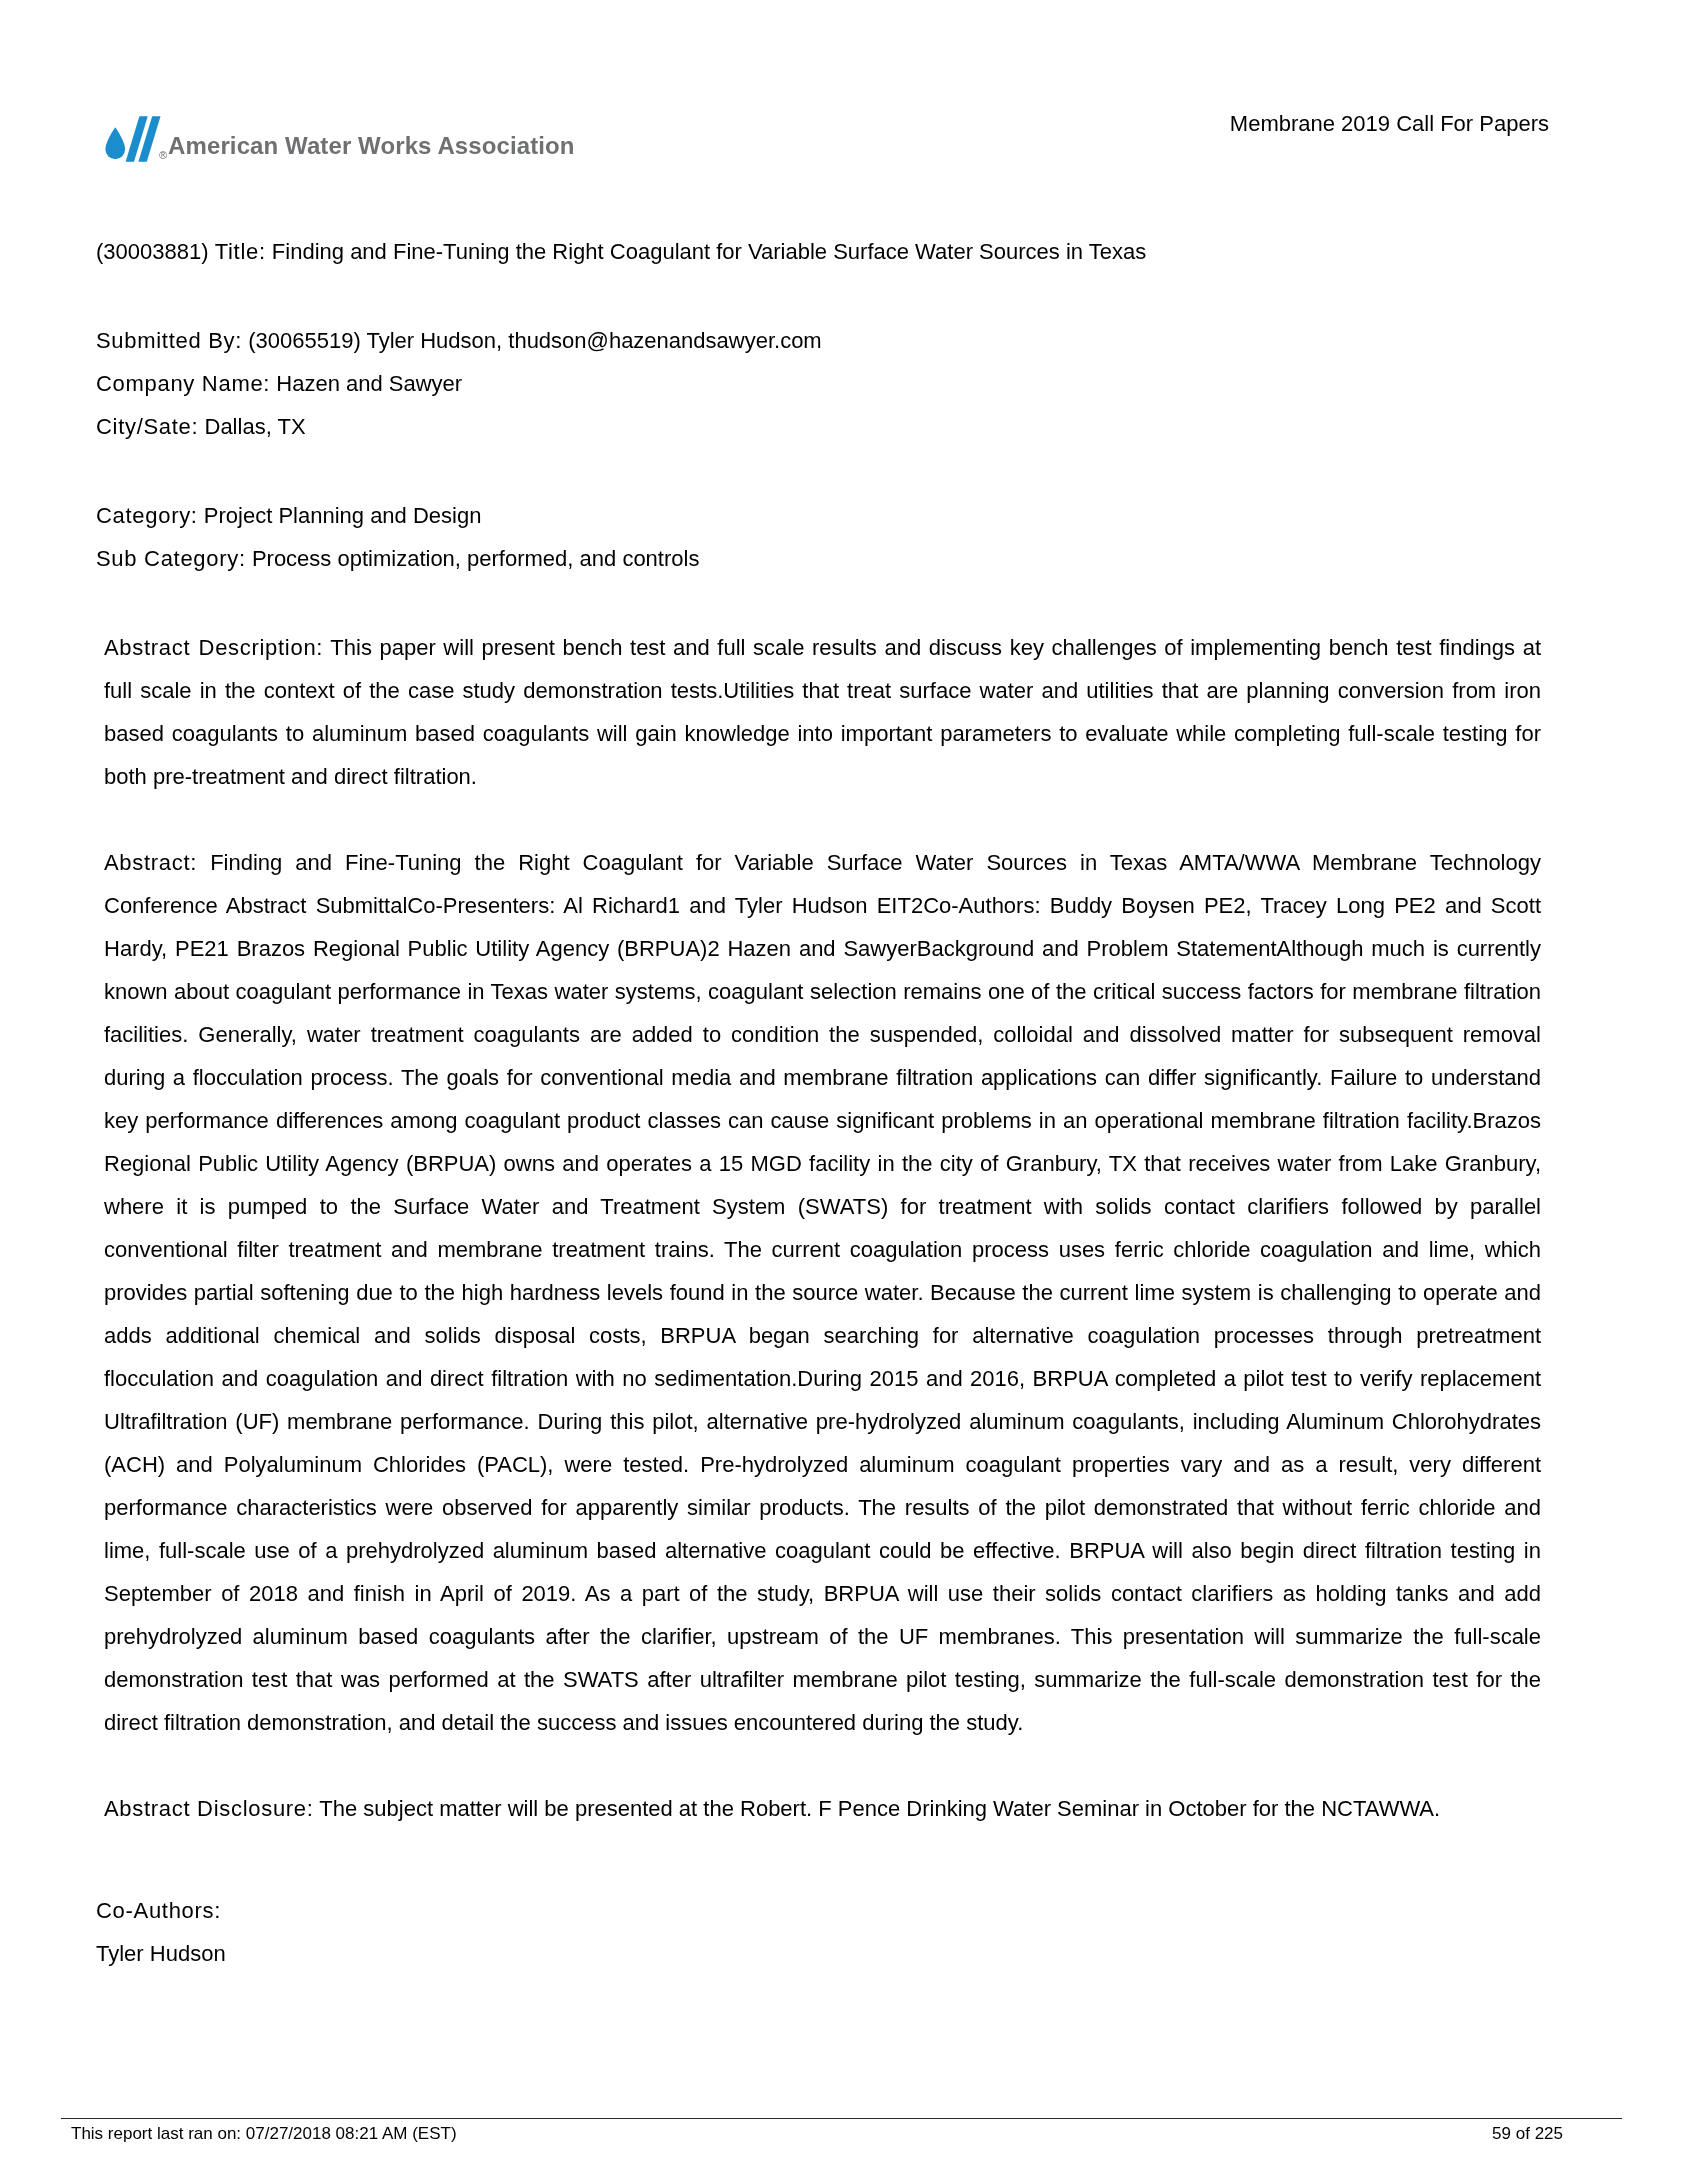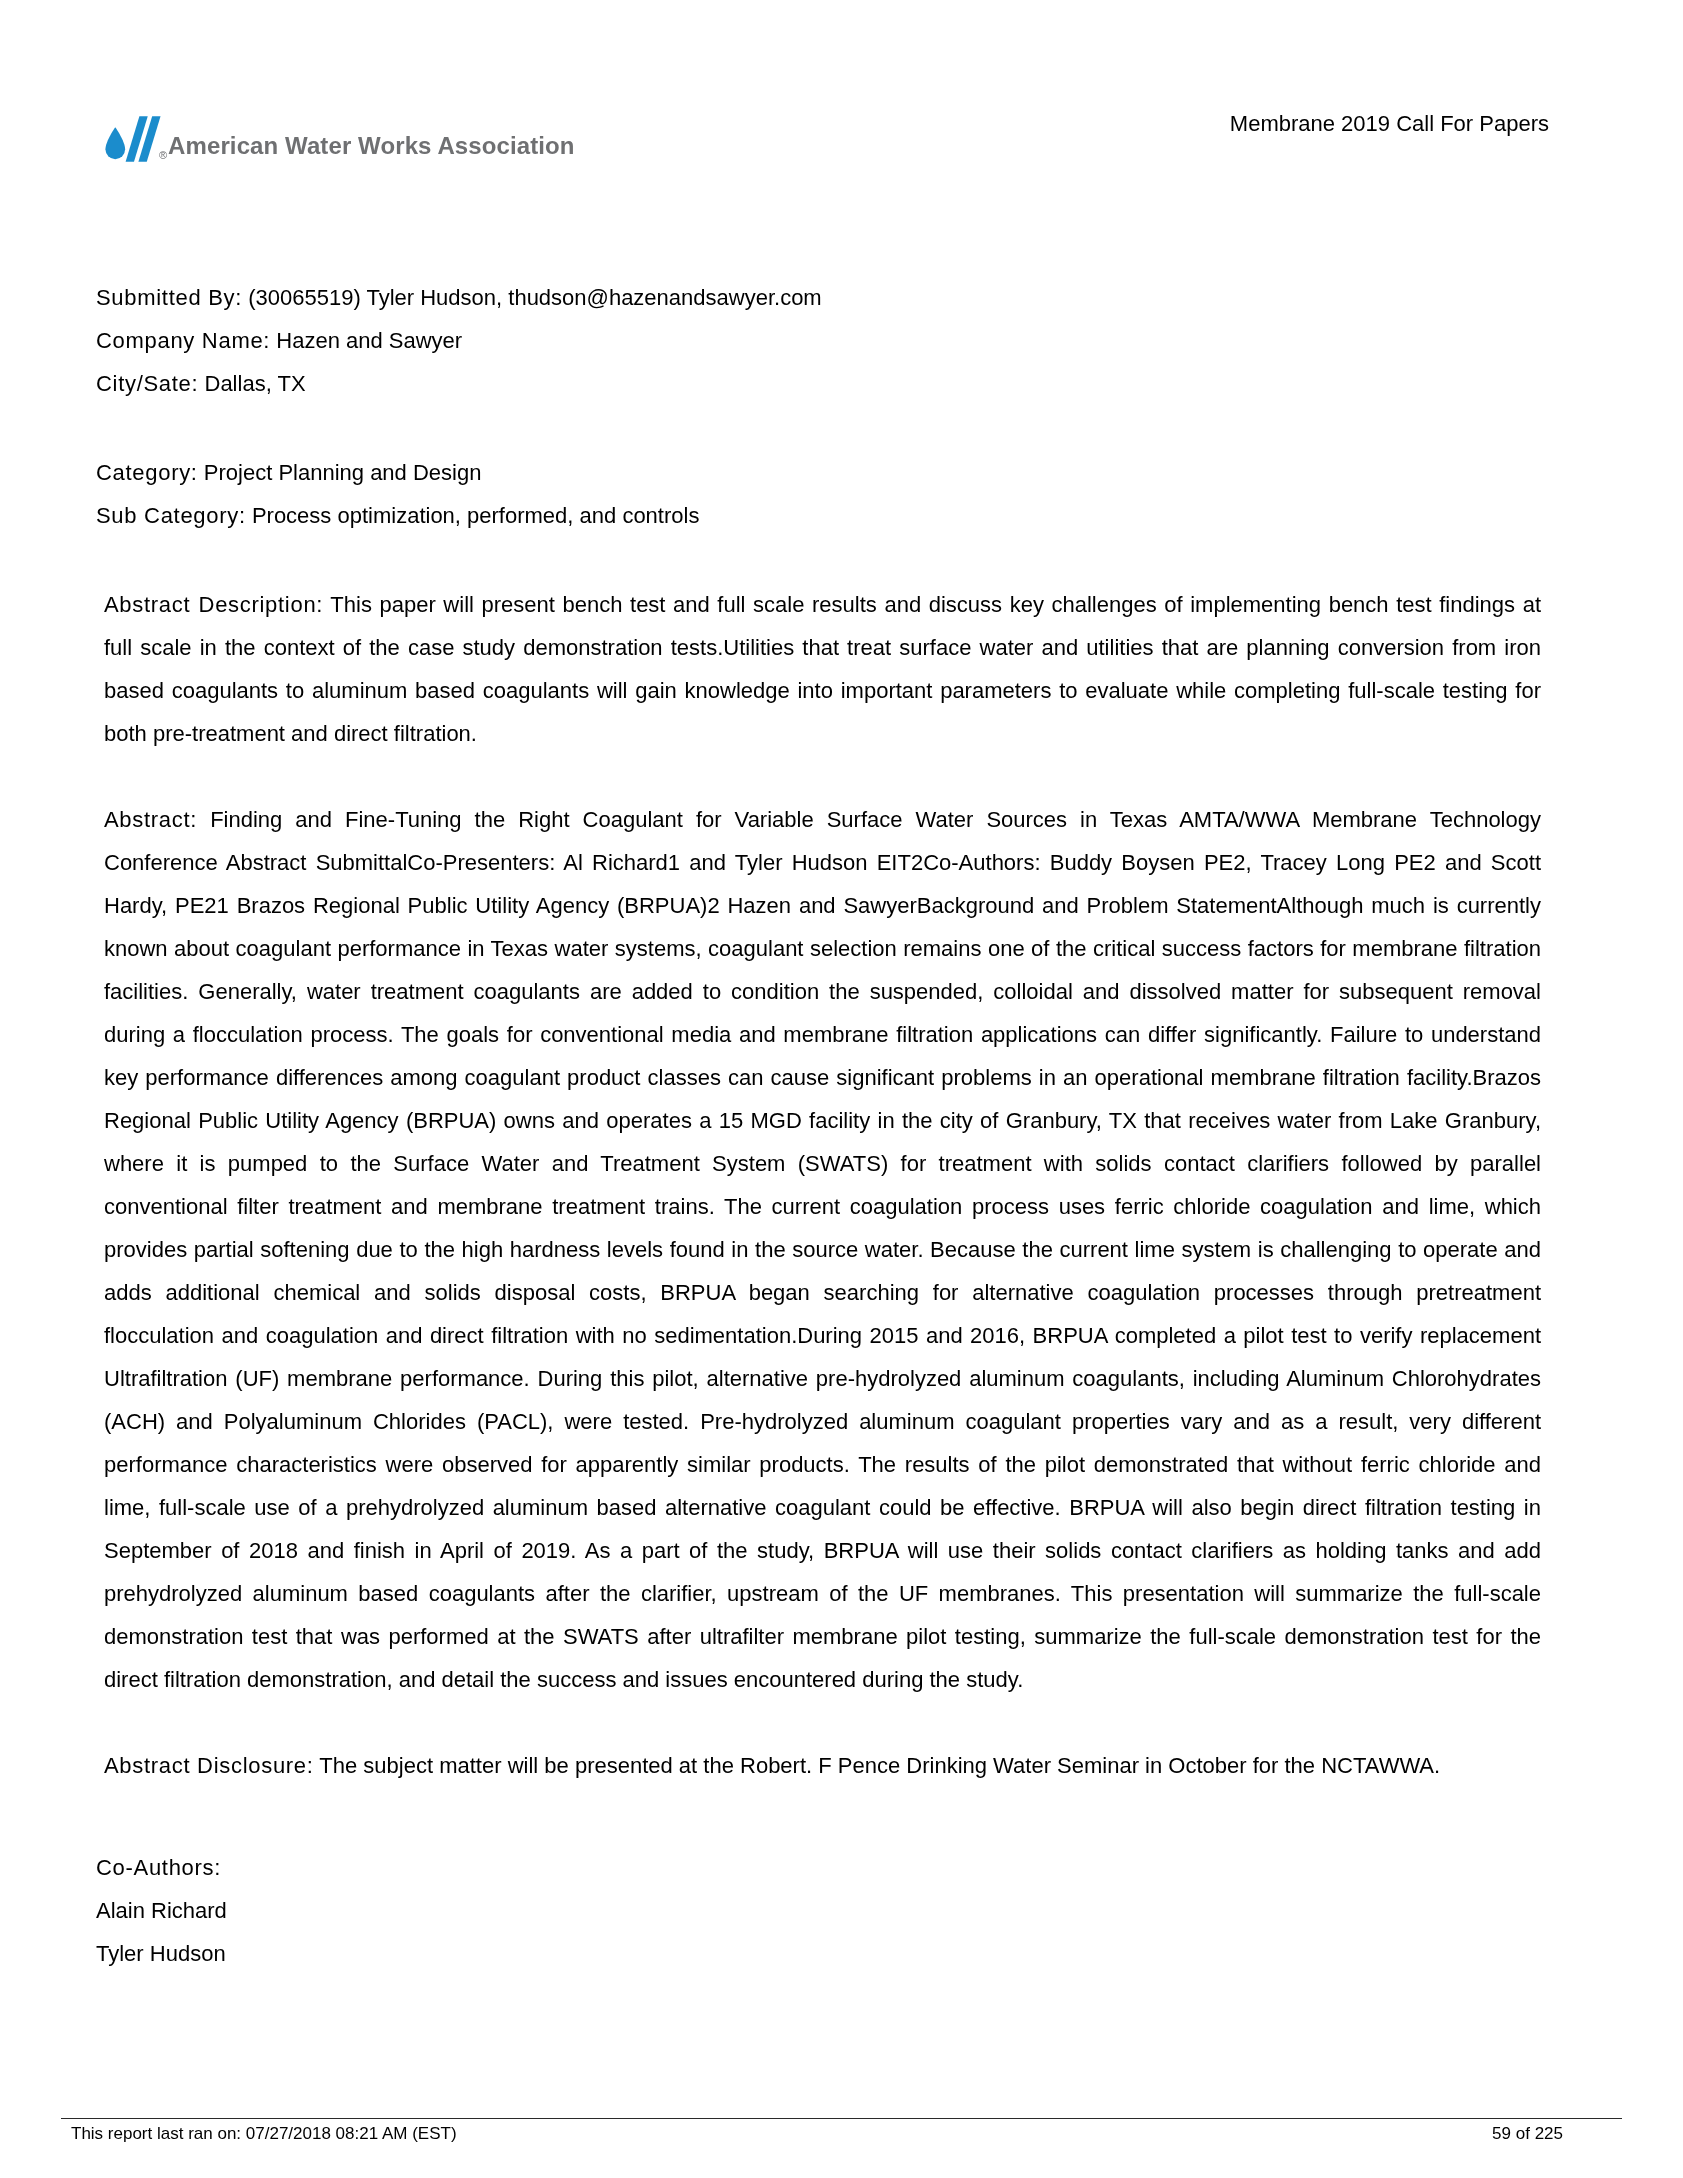--- a/index.html
+++ b/index.html
@@ -41,36 +41,36 @@
       <polygon points="24,46 32.5,46 46.5,0 38,0" fill="#1b8ccc"></polygon>
       <polygon points="37,46 45.5,46 59.5,0 51,0" fill="#1b8ccc"></polygon>
     </svg>
     <span class="logo-reg">®</span>
     <span class="logo-text">American Water Works Association</span>
   </div>
   <div class="report-title">Membrane 2019 Call For Papers</div>
 
   <main class="content">
 
+    <p class="line"><span>(30003881)</span> <span class="label">Title:</span> <span>Finding and Fine-Tuning the Right Coagulant for Variable Surface Water Sources in Texas</span></p>
 
     <p class="line gap-top"><span class="label">Submitted By:</span> <span>(30065519) Tyler Hudson, thudson@hazenandsawyer.com</span></p>
     <p class="line"><span class="label">Company Name:</span> <span>Hazen and Sawyer</span></p>
     <p class="line"><span class="label">City/Sate:</span> <span>Dallas, TX</span></p>
 
     <p class="line gap-top"><span class="label">Category:</span> <span>Project Planning and Design</span></p>
     <p class="line"><span class="label">Sub Category:</span> <span>Process optimization, performed, and controls</span></p>
 
     <p class="para gap-top"><span class="label">Abstract Description:</span> <span>This paper will present bench test and full scale results and discuss key challenges of implementing bench test findings at full scale in the context of the case study demonstration tests.Utilities that treat surface water and utilities that are planning conversion from iron based coagulants to aluminum based coagulants will gain knowledge into important parameters to evaluate while completing full-scale testing for both pre-treatment and direct filtration.</span></p>
 
     <p class="para gap-top-sm"><span class="label">Abstract:</span> <span>Finding and Fine-Tuning the Right Coagulant for Variable Surface Water Sources in Texas AMTA/WWA Membrane Technology Conference Abstract SubmittalCo-Presenters: Al Richard1 and Tyler Hudson EIT2Co-Authors: Buddy Boysen PE2, Tracey Long PE2 and Scott Hardy, PE21 Brazos Regional Public Utility Agency (BRPUA)2 Hazen and SawyerBackground and Problem StatementAlthough much is currently known about coagulant performance in Texas water systems, coagulant selection remains one of the critical success factors for membrane filtration facilities. Generally, water treatment coagulants are added to condition the suspended, colloidal and dissolved matter for subsequent removal during a flocculation process. The goals for conventional media and membrane filtration applications can differ significantly. Failure to understand key performance differences among coagulant product classes can cause significant problems in an operational membrane filtration facility.Brazos Regional Public Utility Agency (BRPUA) owns and operates a 15 MGD facility in the city of Granbury, TX that receives water from Lake Granbury, where it is pumped to the Surface Water and Treatment System (SWATS) for treatment with solids contact clarifiers followed by parallel conventional filter treatment and membrane treatment trains. The current coagulation process uses ferric chloride coagulation and lime, which provides partial softening due to the high hardness levels found in the source water. Because the current lime system is challenging to operate and adds additional chemical and solids disposal costs, BRPUA began searching for alternative coagulation processes through pretreatment flocculation and coagulation and direct filtration with no sedimentation.During 2015 and 2016, BRPUA completed a pilot test to verify replacement Ultrafiltration (UF) membrane performance. During this pilot, alternative pre-hydrolyzed aluminum coagulants, including Aluminum Chlorohydrates (ACH) and Polyaluminum Chlorides (PACL), were tested. Pre-hydrolyzed aluminum coagulant properties vary and as a result, very different performance characteristics were observed for apparently similar products. The results of the pilot demonstrated that without ferric chloride and lime, full-scale use of a prehydrolyzed aluminum based alternative coagulant could be effective. BRPUA will also begin direct filtration testing in September of 2018 and finish in April of 2019. As a part of the study, BRPUA will use their solids contact clarifiers as holding tanks and add prehydrolyzed aluminum based coagulants after the clarifier, upstream of the UF membranes. This presentation will summarize the full-scale demonstration test that was performed at the SWATS after ultrafilter membrane pilot testing, summarize the full-scale demonstration test for the direct filtration demonstration, and detail the success and issues encountered during the study.</span></p>
 
     <p class="para gap-top-sm"><span class="label">Abstract Disclosure:</span> <span>The subject matter will be presented at the Robert. F Pence Drinking Water Seminar in October for the NCTAWWA.</span></p>
 
     <p class="line co-authors label">Co-Authors:</p>
-    <p class="line">Alain Richard</p>
     <p class="line">Tyler Hudson</p>
   </main>
 
   <div class="footer">
     <span class="footer-left">This report last ran on: 07/27/2018 08:21 AM (EST)</span>
     <span class="footer-right">59 of 225</span>
   </div>
 
 </div>
 

